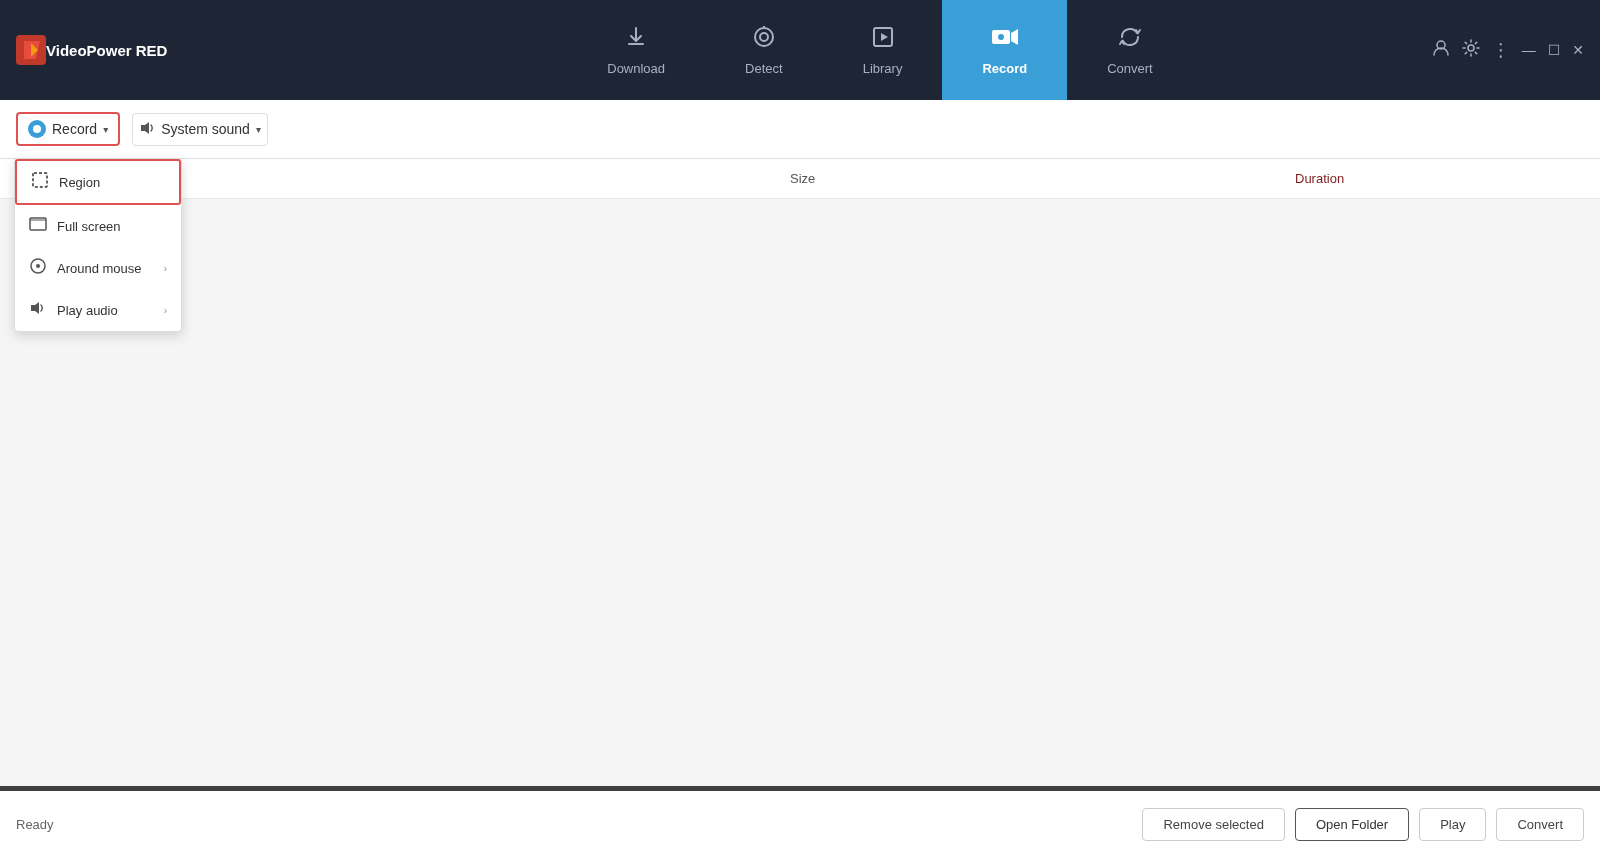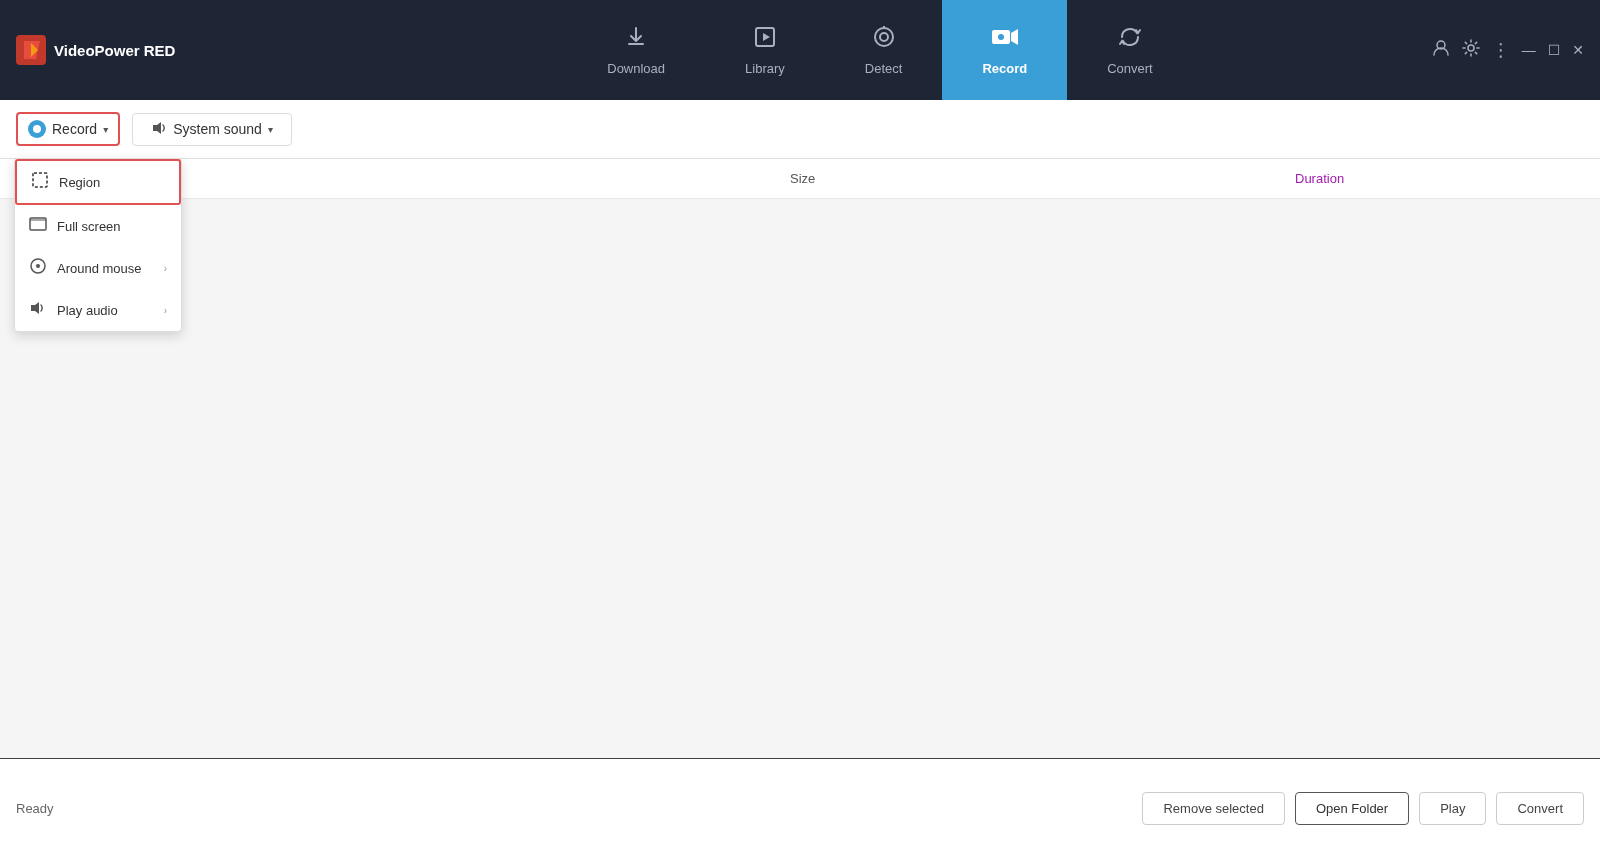--- a/index.html
+++ b/index.html
@@ -10,21 +10,20 @@
       background: #1e2535;
       height: 100px;
       display: flex;
       align-items: center;
       padding: 0 16px;
       position: relative;
     }
     .app-logo {
       display: flex;
       align-items: center;
-      gap: 8px;
       color: white;
       font-size: 15px;
       font-weight: 600;
       min-width: 160px;
     }
     .logo-icon {
       width: 30px;
       height: 30px;
     }
     .nav-tabs {
@@ -107,21 +106,21 @@
       font-size: 10px;
       color: #555;
     }
 
     .sound-btn {
       display: flex;
       align-items: center;
       gap: 6px;
       border: 1px solid #ddd;
       border-radius: 4px;
-      padding: 6px 18px;
+      padding: 6px 6px;
       background: white;
       cursor: pointer;
       font-size: 14px;
       color: #333;
     }
     .sound-btn .chevron { font-size: 10px; color: #555; }
 
     
     .dropdown-menu {
       position: absolute;
@@ -163,23 +162,23 @@
       height: calc(858px - 100px - 57px - 40px - 50px);
       background: #f5f5f5;
     }
 
     
     .bottom-bar {
       position: absolute;
       bottom: 0;
       left: 0;
       right: 0;
-      height: 100px;
-      background: white;
-      border-top: 1px solid #404040;
+      height: 72px;
+      background: white;
+      border-top: 5px solid #404040;
       display: flex;
       align-items: center;
       padding: 0 16px;
     }
     .status-text {
       font-size: 13px;
       color: #666;
     }
     .bottom-actions {
       margin-left: auto;
@@ -233,36 +232,36 @@
         <svg width="24" height="24" viewBox="0 0 24 24" fill="none" xmlns="http://www.w3.org/2000/svg">
           <path d="M12 3v12M7 11l5 5 5-5M5 19h14" stroke="#aab0c0" stroke-width="2" stroke-linecap="round" stroke-linejoin="round"></path>
         </svg>
       </span>
       <span>Download</span>
     </div>
 
     <div class="nav-tab">
       <span class="tab-icon">
         <svg width="24" height="24" viewBox="0 0 24 24" fill="none">
-          <rect x="3" y="3" width="18" height="18" rx="2" stroke="#aab0c0" stroke-width="2"></rect>
-          <polygon points="10,8 17,12 10,16" fill="#aab0c0"></polygon>
-        </svg>
-      </span>
-      <span>Library</span>
-    </div>
-
-    <div class="nav-tab">
-      <span class="tab-icon">
-        <svg width="24" height="24" viewBox="0 0 24 24" fill="none">
           <circle cx="12" cy="12" r="9" stroke="#aab0c0" stroke-width="2"></circle>
           <circle cx="12" cy="12" r="4" stroke="#aab0c0" stroke-width="2"></circle>
           <line x1="12" y1="3" x2="12" y2="1" stroke="#aab0c0" stroke-width="2"></line>
         </svg>
       </span>
       <span>Detect</span>
+    </div>
+
+    <div class="nav-tab">
+      <span class="tab-icon">
+        <svg width="24" height="24" viewBox="0 0 24 24" fill="none">
+          <rect x="3" y="3" width="18" height="18" rx="2" stroke="#aab0c0" stroke-width="2"></rect>
+          <polygon points="10,8 17,12 10,16" fill="#aab0c0"></polygon>
+        </svg>
+      </span>
+      <span>Library</span>
     </div>
 
     <div class="nav-tab active" style="background:#3a9fd6;">
       <span class="tab-icon">
         <svg width="28" height="24" viewBox="0 0 28 24" fill="none">
           <rect x="1" y="5" width="18" height="14" rx="2" fill="white"></rect>
           <polygon points="20,8 27,4 27,20 20,16" fill="white"></polygon>
           <circle cx="10" cy="12" r="3" fill="#3a9fd6"></circle>
         </svg>
       </span>
@@ -363,21 +362,21 @@
         </svg>
       </span>
       <span>Play audio</span>
       <span class="arrow">›</span>
     </div>
   </div>
 </div>
 
 <div class="header-row">
   <span style="position:absolute; left: 790px; font-size:13px; color:#555;">Size</span>
-  <span style="position:absolute; left: 1295px; font-size:13px; color:#a21caf;">Duration</span>
+  <span style="position:absolute; left: 1295px; font-size:13px; color:#7f1d1d;">Duration</span>
 </div>
 
 <div class="content-body" style="height: calc(858px - 100px - 57px - 40px - 58px); background:#f5f5f5;">
 </div>
 
 <div class="bottom-bar">
   <span class="status-text">Ready</span>
   <div class="bottom-actions">
     <button class="btn-action">Remove selected</button>
     <button class="btn-action outline-primary">Open Folder</button>

